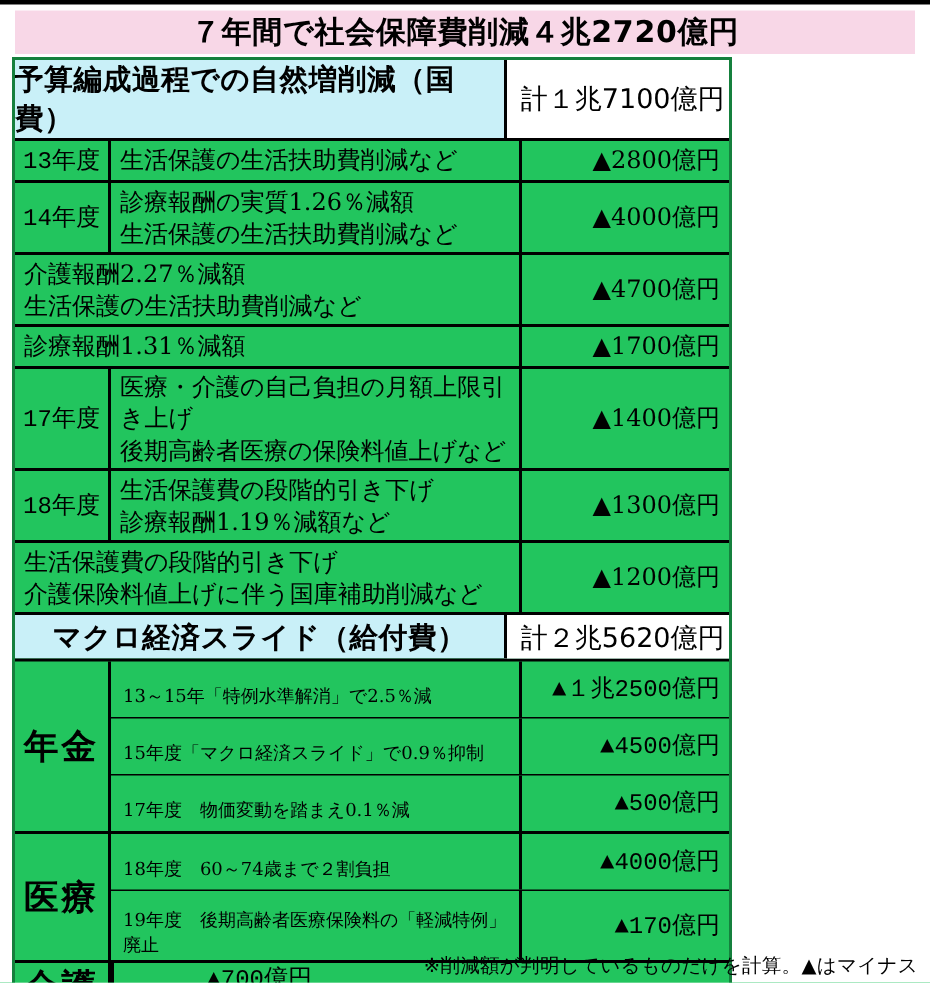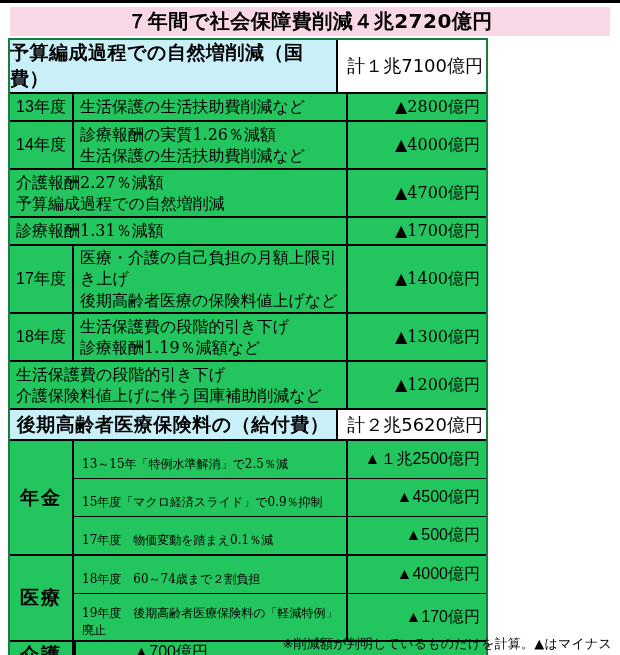--- a/index.html
+++ b/index.html
@@ -27,50 +27,50 @@
   }
   .sec-head .sec-total {
     width:150px; background:#fff; border-left:2px solid #000;
     display:flex; align-items:center; justify-content:flex-end;
     padding-right:3px; font-size:18px; font-weight:normal;
   }
   
   .s1-row { display:flex; border-top:2px solid #000; align-items:stretch; }
   .s1-row .year {
     width:64px; border-right:2px solid #000; display:flex; align-items:center;
-    justify-content:center; font-family:Liberation Sans, sans-serif; font-size:16px;
+    justify-content:center; font-family:Liberation Mono, monospace; font-size:16px;
   }
   .s1-row .desc {
     flex:1; display:flex; align-items:center; padding:1px 6px;
     font-family:"DejaVu Serif", serif; font-size:16px; line-height:1.34;
     white-space:pre-line; min-height:26px;
   }
   .s1-row.tall .desc { min-height:46px; }
   .s1-row .amount {
     width:140px; border-left:2px solid #000; display:flex; align-items:center;
     justify-content:flex-end; padding-right:6px;
     font-family:"DejaVu Serif", serif; font-size:16px;
   }
   
   .group { display:flex; border-top:2px solid #000; align-items:stretch; }
   .group .glabel {
     width:64px; border-right:2px solid #000; display:flex; align-items:center;
-    justify-content:center; font-size:19px; font-weight:bold; letter-spacing:2px;
+    justify-content:center; font-size:23px; font-weight:bold; letter-spacing:2px;
   }
   .group .grows { flex:1; display:flex; flex-direction:column; }
   .g-row { display:flex; align-items:stretch; border-top:1px solid #000; }
   .g-row:first-child { border-top:none; }
   .g-row .gdesc {
     flex:1; display:flex; align-items:center; padding:1px 6px 1px 8px;
     font-family:"DejaVu Serif", serif; font-size:12px; min-height:27px;margin-top:10px;
   }
   .g-row .gamount {
     width:140px; border-left:2px solid #000; display:flex; align-items:center;
     justify-content:flex-end; padding-right:6px;
-    font-family:Liberation Sans, sans-serif; font-size:16px;
+    font-family:Liberation Mono, monospace; font-size:16px;
   }
   .footnote {
     position:absolute; top:635px; right:8px; font-size:13px; font-weight:400;
     letter-spacing:.2px;
   }
 </style>
 </head>
 <body>
 
 <div class="page">
@@ -94,21 +94,21 @@
           <div class="amount">▲2800億円</div>
         </div>
         <div class="s1-row tall">
           <div class="year">14年度</div>
           <div class="desc">診療報酬の実質1.26％減額
 生活保護の生活扶助費削減など</div>
           <div class="amount">▲4000億円</div>
         </div>
         <div class="s1-row tall">
           <div class="desc">介護報酬2.27％減額
-予算編成過程での自然増削減</div>
+生活保護の生活扶助費削減など</div>
           <div class="amount">▲4700億円</div>
         </div>
         <div class="s1-row">
           <div class="desc">診療報酬1.31％減額</div>
           <div class="amount">▲1700億円</div>
         </div>
         <div class="s1-row tall">
           <div class="year">17年度</div>
           <div class="desc">医療・介護の自己負担の月額上限引き上げ
 後期高齢者医療の保険料値上げなど</div>
@@ -121,21 +121,21 @@
           <div class="amount">▲1300億円</div>
         </div>
         <div class="s1-row tall">
           <div class="desc">生活保護費の段階的引き下げ
 介護保険料値上げに伴う国庫補助削減など</div>
           <div class="amount">▲1200億円</div>
         </div>
       </div>
 
     <div class="sec-head second">
-      <div class="sec-title">後期高齢者医療保険料の（給付費）</div>
+      <div class="sec-title">マクロ経済スライド（給付費）</div>
       <div class="sec-total">計２兆5620億円</div>
     </div>
 
     <div id="s2-groups">
         <div class="group">
           <div class="glabel">年金</div>
           <div class="grows">
             <div class="g-row">
               <div class="gdesc">13～15年「特例水準解消」で2.5％減</div>
               <div class="gamount">▲１兆2500億円</div>

